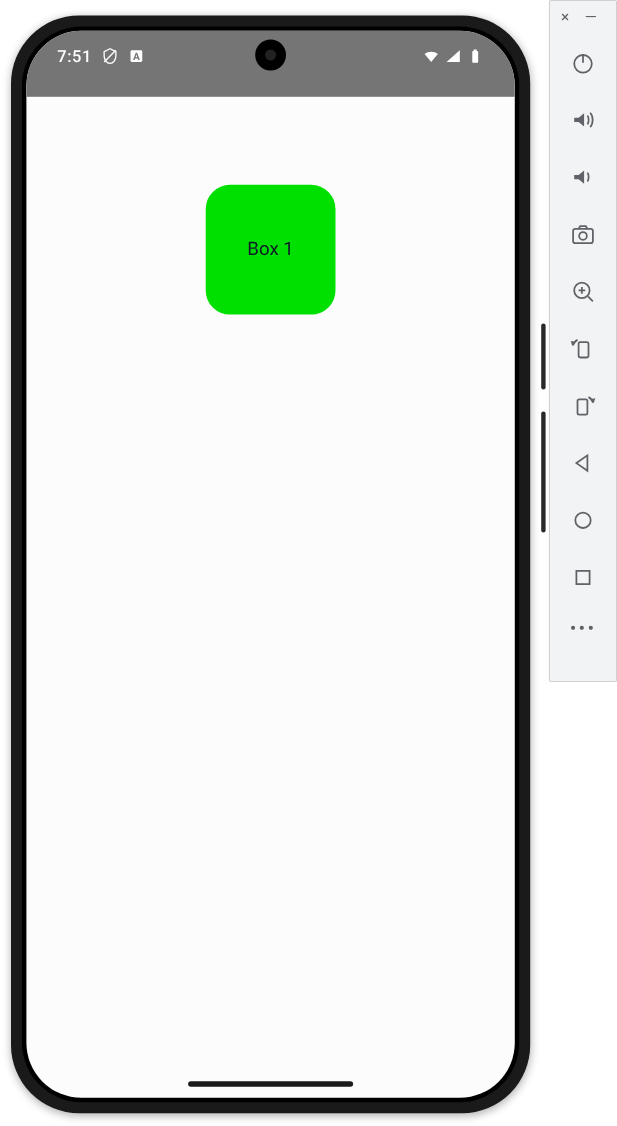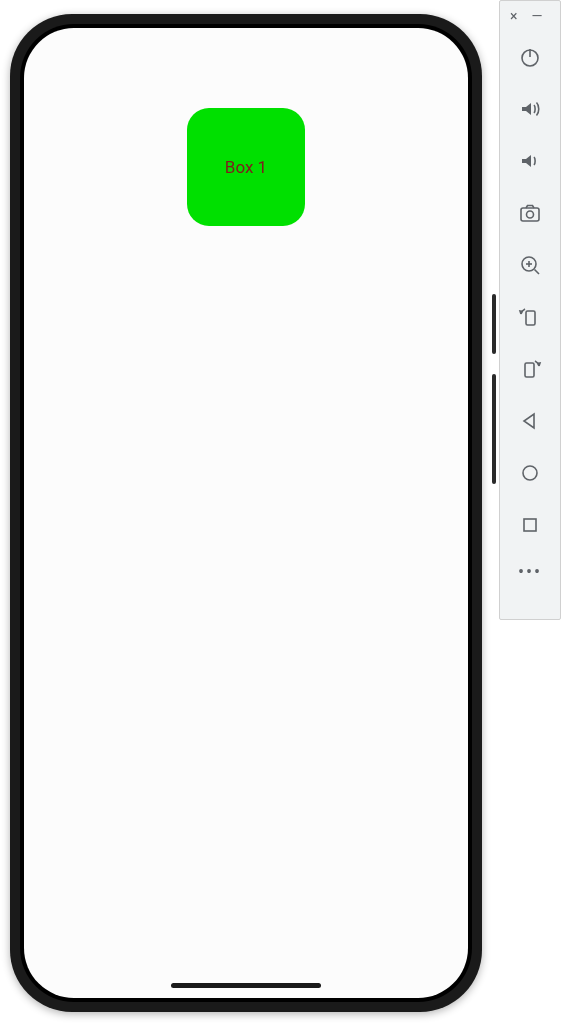--- a/index.html
+++ b/index.html
@@ -150,21 +150,21 @@
       gap: 40px;
     }
     .box {
       width: 118px;
       height: 118px;
       border-radius: 22px;
       display: flex;
       align-items: center;
       justify-content: center;
       font-size: 17px;
-      color: #7f1d1d;
+      color: #0f172a;
       font-weight: 400;
     }
     .box.green { background: #00e000; }
     .box.yellow { background: #fff200; }
 
     
     .home-indicator {
       position: absolute;
       bottom: 10px;
       left: 50%;
@@ -177,20 +177,46 @@
   </style>
 </head>
 <body>
 
 <div class="phone">
   <div class="phone-side-btn b1"></div>
   <div class="phone-side-btn b2"></div>
   <div class="phone-inner">
     <div class="screen">
 
+      <div class="status-bar">
+        <div class="camera-notch"></div>
+        <div class="status-left">
+          <span class="time">7:51</span>
+          <svg viewBox="0 0 24 24">
+              <path d="M12 2L4 6v6c0 5 3.4 9.7 8 10 4.6-.3 8-5 8-10V6l-8-4z" fill="none" stroke="#fff" stroke-width="1.8"></path>
+              <line x1="4" y1="20" x2="20" y2="4" stroke="#fff" stroke-width="1.8"></line>
+            </svg>
+          <svg viewBox="0 0 24 24">
+              <rect x="4" y="4" width="16" height="16" rx="2" fill="#fff"></rect>
+              <text x="12" y="17" text-anchor="middle" font-size="14" fill="#757575" font-weight="bold">A</text>
+            </svg>
+        </div>
+        <div class="status-right">
+          <svg viewBox="0 0 24 24">
+              <path d="M12 20l9-11c-5-4-13-4-18 0l9 11z" fill="#fff"></path>
+            </svg>
+          <svg viewBox="0 0 24 24">
+              <path d="M3 20h18V4L3 20z" fill="#fff"></path>
+            </svg>
+          <svg viewBox="0 0 24 24">
+              <rect x="8" y="5" width="8" height="16" rx="1" fill="#fff"></rect>
+              <rect x="10" y="3" width="4" height="3" fill="#fff"></rect>
+            </svg>
+        </div>
+      </div>
 
       <div class="app-content">
         <div class="box green">
           <span>Box 1</span>
         </div>
       </div>
 
       <div class="home-indicator"></div>
     </div>
   </div>

